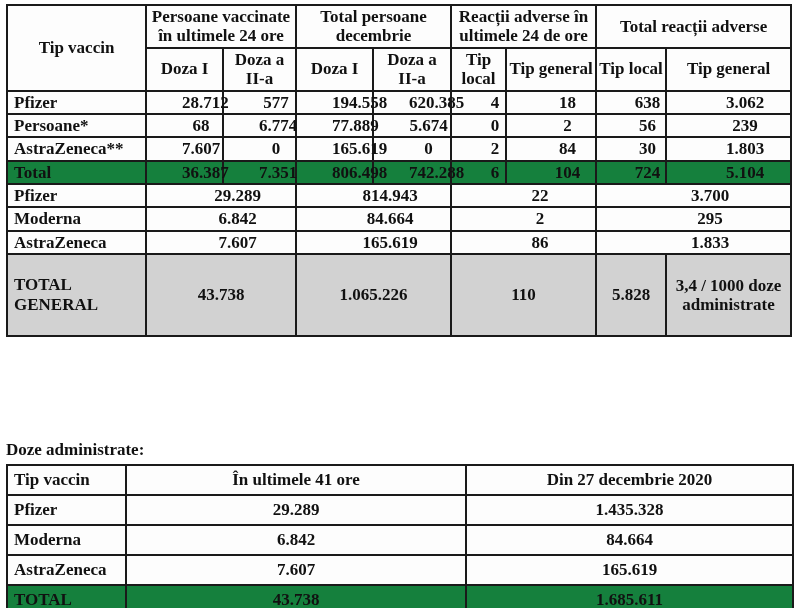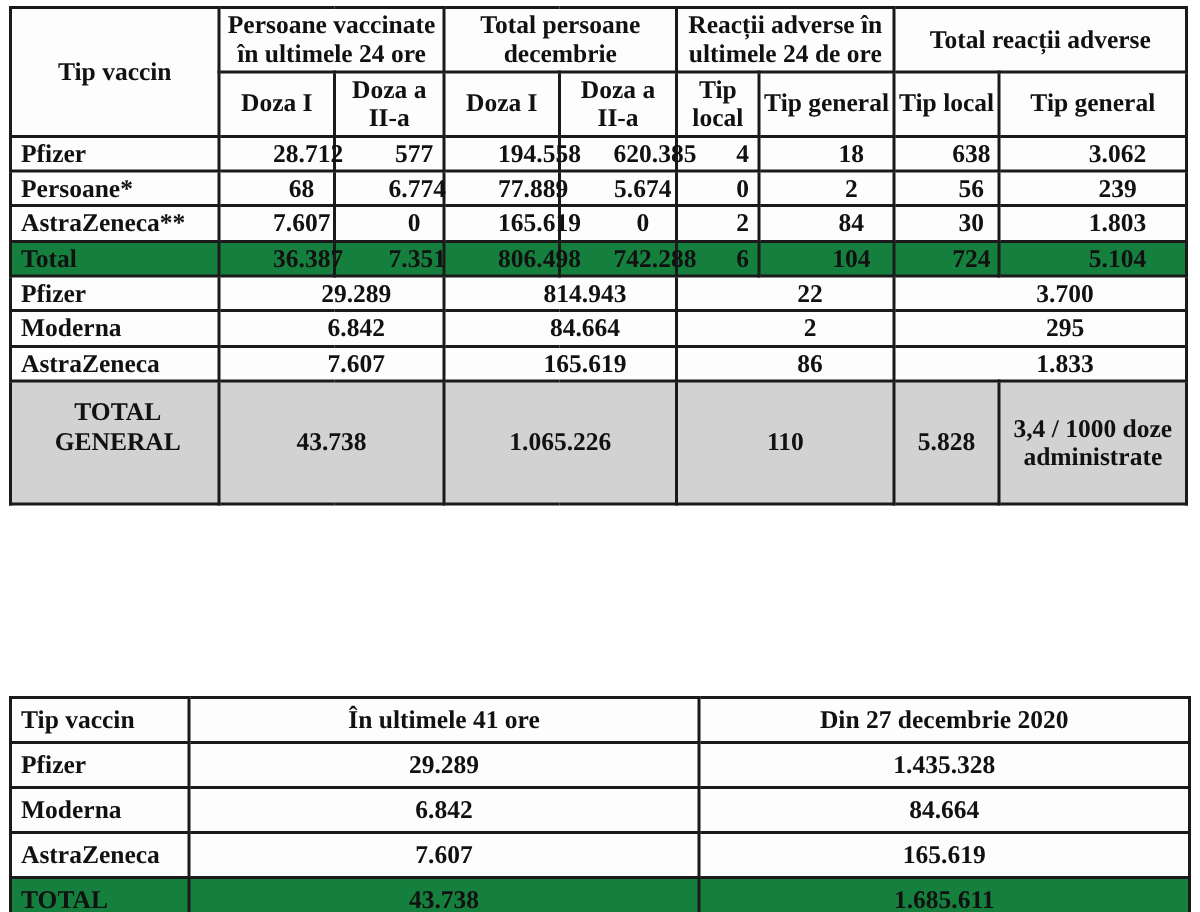--- a/index.html
+++ b/index.html
@@ -57,24 +57,24 @@
     font-size: 17px;
     font-weight: bold;
     padding-left: 35px;
   }
   tr.gray td { background: #15803d; }
   tr.total-general td {
     background: #d2d2d2;
     font-size: 17px;
   }
   #table-main td.tg-name {
-    text-align: center;
+    text-align: left;
     padding-left: 6px;
     vertical-align: top;
-    padding-top: 10px;
+    padding-top: 20px;
   }
 
   
   .caption {
     position: absolute;
     left: 6px;
     top: 440px;
     font-size: 17px;
     font-weight: bold;
   }
@@ -202,20 +202,21 @@
         <td class="tg-name">TOTAL GENERAL</td>
         <td colspan="2">43.738</td>
         <td colspan="2">1.065.226</td>
         <td colspan="2">110</td>
         <td>5.828</td>
         <td>3,4 / 1000 doze administrate</td>
       </tr>
     </tbody>
   </table>
 
+  <div class="caption">Doze administrate:</div>
 
   <table id="table-doses">
     <colgroup>
       <col style="width:119px">
         <col style="width:340px">
         <col style="width:327px">
     </colgroup>
     <tbody>
       <tr>
         <td class="name">Tip vaccin</td>

